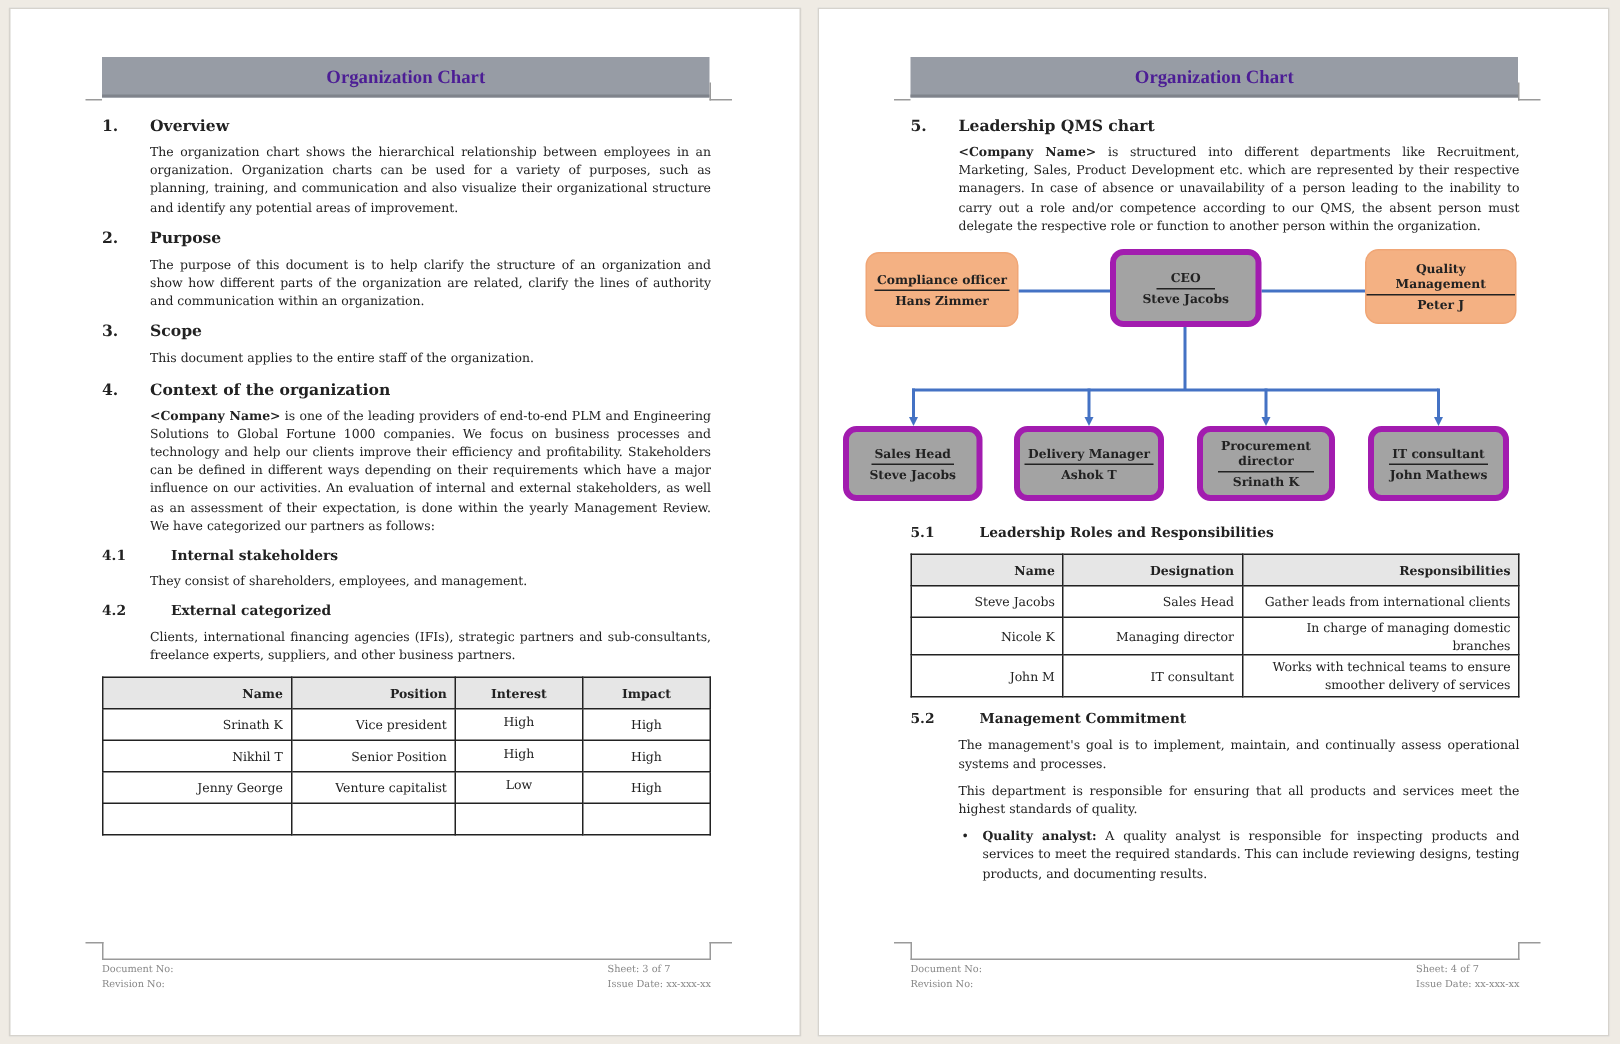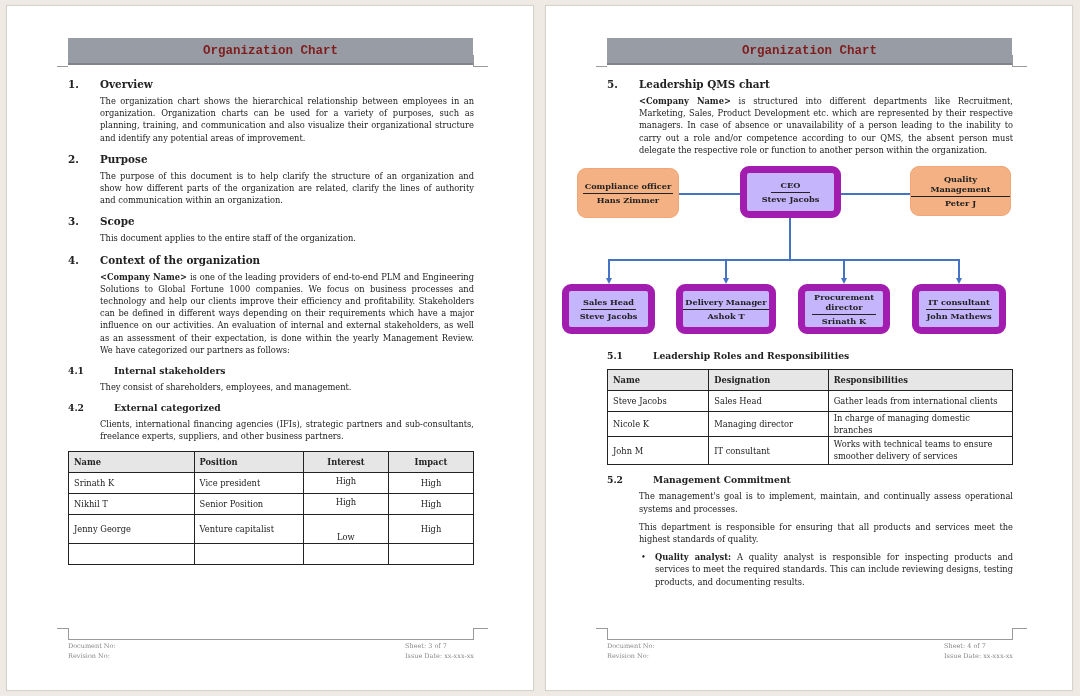--- a/index.html
+++ b/index.html
@@ -20,22 +20,22 @@
     box-shadow: 0 0 1px rgba(0,0,0,0.1);
   }
   #page1 { left: 6px; }
   #page2 { left: 545px; }
 
   .hdr-bar {
     position: absolute;
     left: 61px; top: 32px;
     width: 405px; height: 27px;
     background: #979ca5;
-    color: #7f1d1d;
-    font-family: Liberation Mono, monospace;
+    color: #4c1d95;
+    font-family: Liberation Serif, serif;
     font-weight: bold;
     font-size: 12.5px;
     text-align: center;
     line-height: 27px;
     border-bottom: 2px solid #7f838b;
   }
   .hdr-corner-l {
     position: absolute; left: 50px; top: 60px;
     width: 11px; height: 1px; background: #9a9a9a;
   }
@@ -81,21 +81,21 @@
   .gap-m { height: 6px; }
 
   table.doc {
     border-collapse: collapse;
     width: 100%;
     font-size: 8.3px;
   }
   table.doc th, table.doc td {
     border: 1px solid #222;
     padding: 0 5px;
-    text-align: left;
+    text-align: right;
     height: 21px;
   }
   table.doc th { background: #e6e6e6; font-weight: bold; }
   table.doc td.c, table.doc th.c { text-align: center; }
   .table1 { margin-top: 8px; }
 
   .footer-line {
     position: absolute; left: 61px; top: 633px;
     width: 406px; height: 1px; background: #9a9a9a;
   }
@@ -137,21 +137,21 @@
     justify-content: center;
     font-weight: bold;
     font-size: 8.2px;
     line-height: 10.5px;
     color: #222;
     text-align: center;
   }
   .node .role { border-bottom: 1px solid #222; padding: 0 2px 1px; }
   .node .person { padding-top: 1px; }
   .node.light { background: #f4b183; border: 1px solid #f0a676; }
-  .node.dark { background: #c4b5fd; border: 7px solid #a21caf; }
+  .node.dark { background: #a3a3a3; border: 4px solid #a21caf; }
   .conn { position: absolute; background: #4472c4; }
   .arrow {
     position: absolute;
     width: 0; height: 0;
     border-left: 3.5px solid transparent;
     border-right: 3.5px solid transparent;
     border-top: 6px solid #4472c4;
   }
   .table2 { margin-top: 7px; }
   table.doc td.wrap { line-height: 11.5px; padding-top: 2px; padding-bottom: 2px; }
@@ -233,21 +233,21 @@
         </tr>
         <tr>
           <td>Nikhil T</td>
           <td>Senior Position</td>
           <td class="c" style="vertical-align:top;padding-top:2px;">High</td>
           <td class="c">High</td>
         </tr>
         <tr>
           <td>Jenny George</td>
           <td>Venture capitalist</td>
-          <td class="c" style="vertical-align:top;padding-top:16px;">Low</td>
+          <td class="c" style="vertical-align:top;padding-top:2px;">Low</td>
           <td class="c">High</td>
         </tr>
         <tr>
           <td></td>
           <td></td>
           <td class="c"></td>
           <td class="c"></td>
         </tr>
       </tbody>
     </table>

